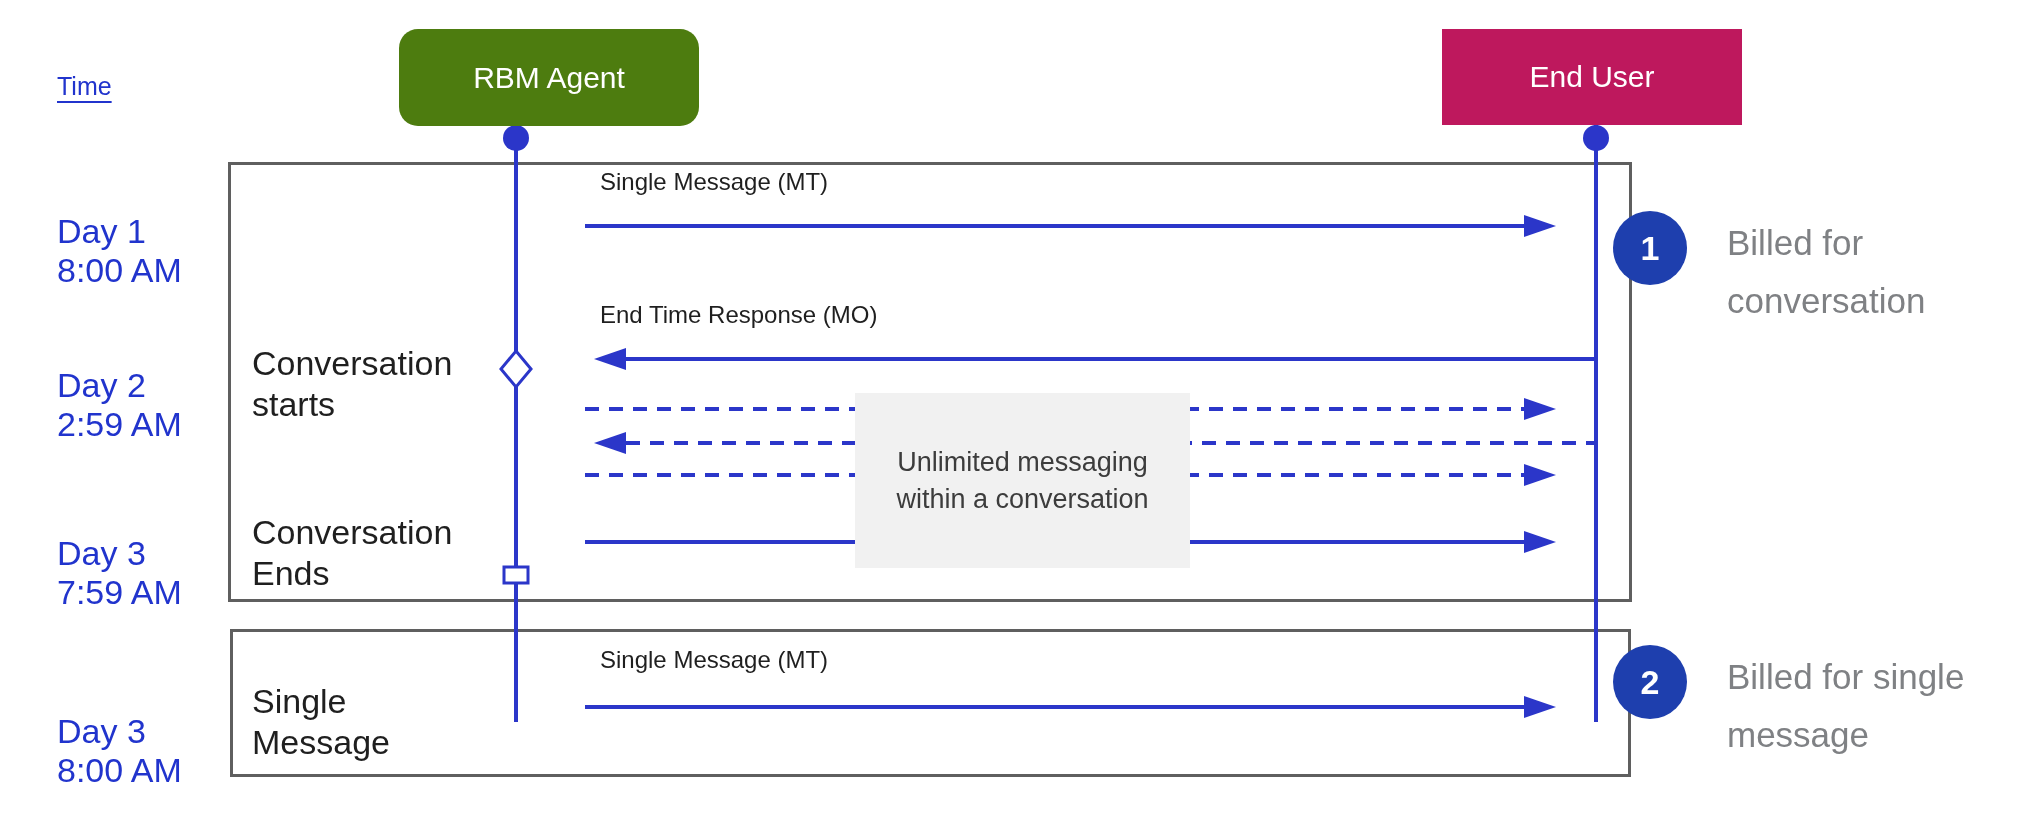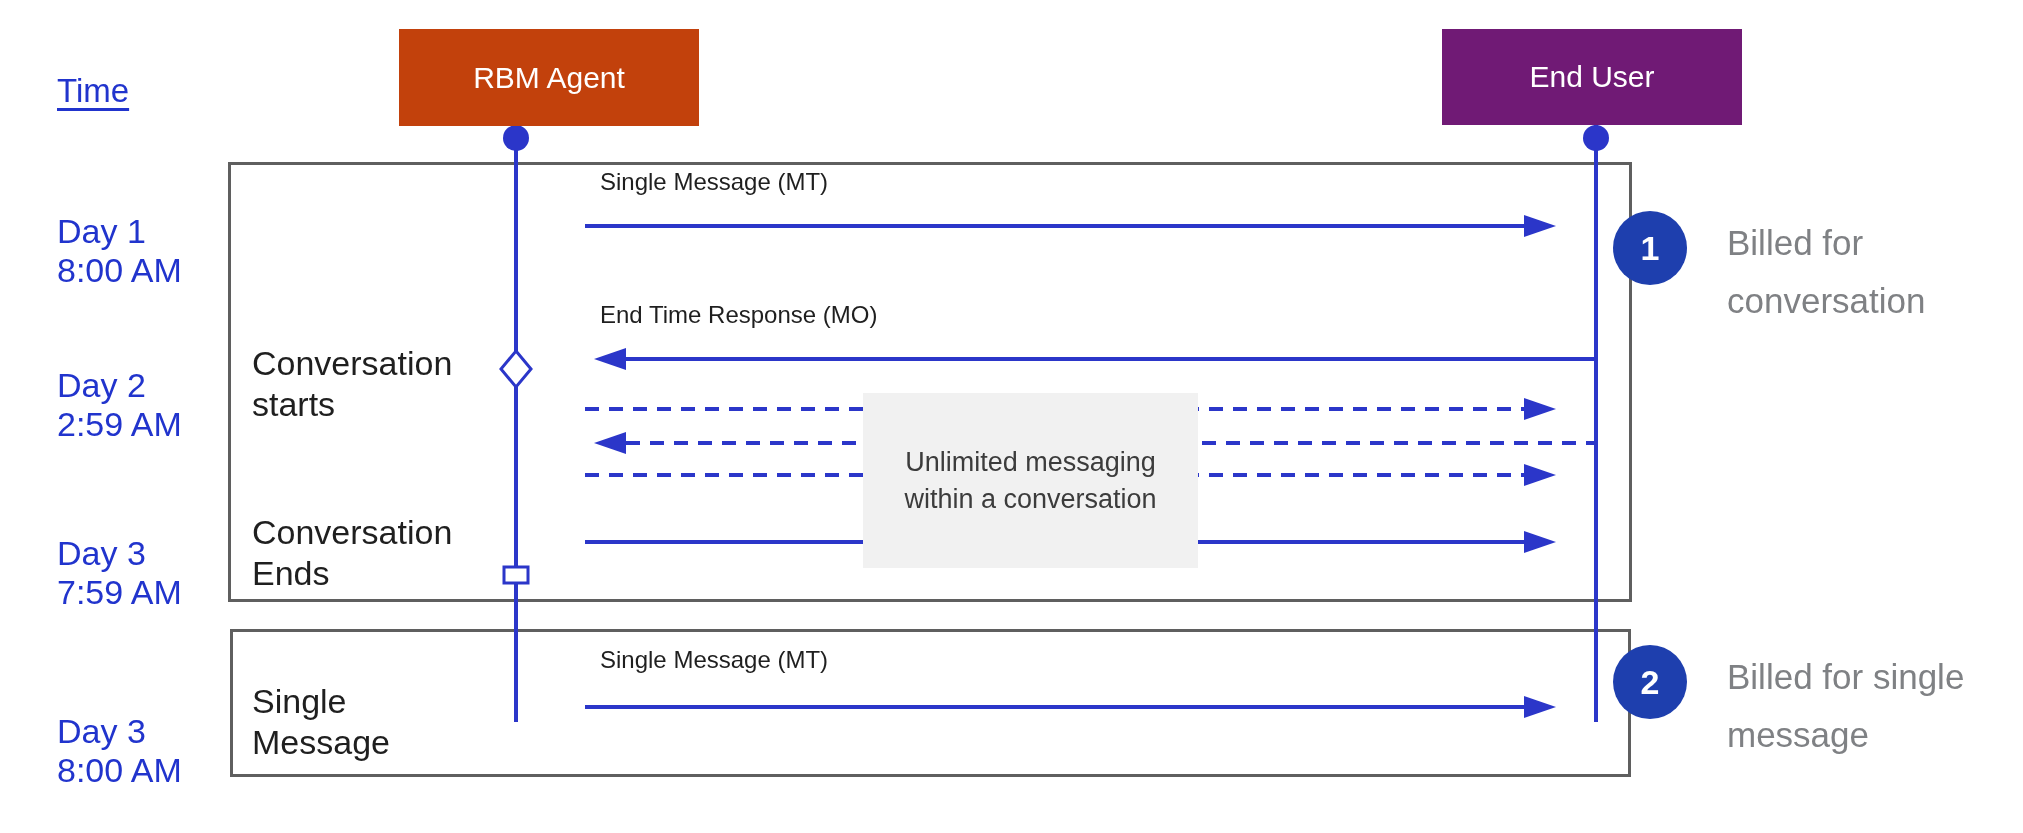--- a/index.html
+++ b/index.html
@@ -2,30 +2,30 @@
 <html><head>
 <meta charset="utf-8">
 <style>
   html,body{margin:0;padding:0;background:#ffffff;}
   .canvas{position:relative;width:2023px;height:833px;background:#ffffff;overflow:hidden;
           font-family:"Liberation Sans", sans-serif;}
   .layer-svg{position:absolute;left:0;top:0;z-index:2;pointer-events:none;}
   .frame{position:absolute;border:3px solid #5f5f5f;background:transparent;z-index:1;box-sizing:border-box;}
   .actor{position:absolute;display:flex;align-items:center;justify-content:center;
          color:#ffffff;font-size:30px;z-index:3;}
-  .actor-agent{background:#c2410c;}
-  .actor-user{background:#701a75;}
-  .time-title{position:absolute;color:#2134cd;font-size:33px;text-decoration:underline;
+  .actor-agent{background:#4d7c0f;border-radius:19px;}
+  .actor-user{background:#be185d;}
+  .time-title{position:absolute;color:#2134cd;font-size:25px;text-decoration:underline;
               text-underline-offset:6px;z-index:3;}
   .blue-label{position:absolute;color:#2134cd;font-size:34px;line-height:39px;white-space:pre-line;z-index:3;margin-top:20px;}
   .black-label{position:absolute;color:#1f1f1f;font-size:34px;line-height:41px;white-space:pre-line;z-index:3;}
   .msg-label{position:absolute;color:#1f1f1f;font-size:24px;white-space:nowrap;z-index:3;}
   .note{position:absolute;background:#f1f1f1;color:#3c3c3c;font-size:27px;line-height:37px;
         display:flex;align-items:center;justify-content:center;text-align:center;
-        white-space:pre-line;z-index:4;margin-left:8px;}
+        white-space:pre-line;z-index:4;}
   .badge{position:absolute;width:74px;height:74px;border-radius:50%;background:#1e3fae;
          color:#ffffff;font-size:34px;font-weight:bold;display:flex;align-items:center;
          justify-content:center;z-index:5;}
   .gray-label{position:absolute;color:#7f8184;font-size:35px;line-height:58px;white-space:pre-line;z-index:3;}
 </style>
 </head>
 <body>
 
 <div class="canvas">
 

